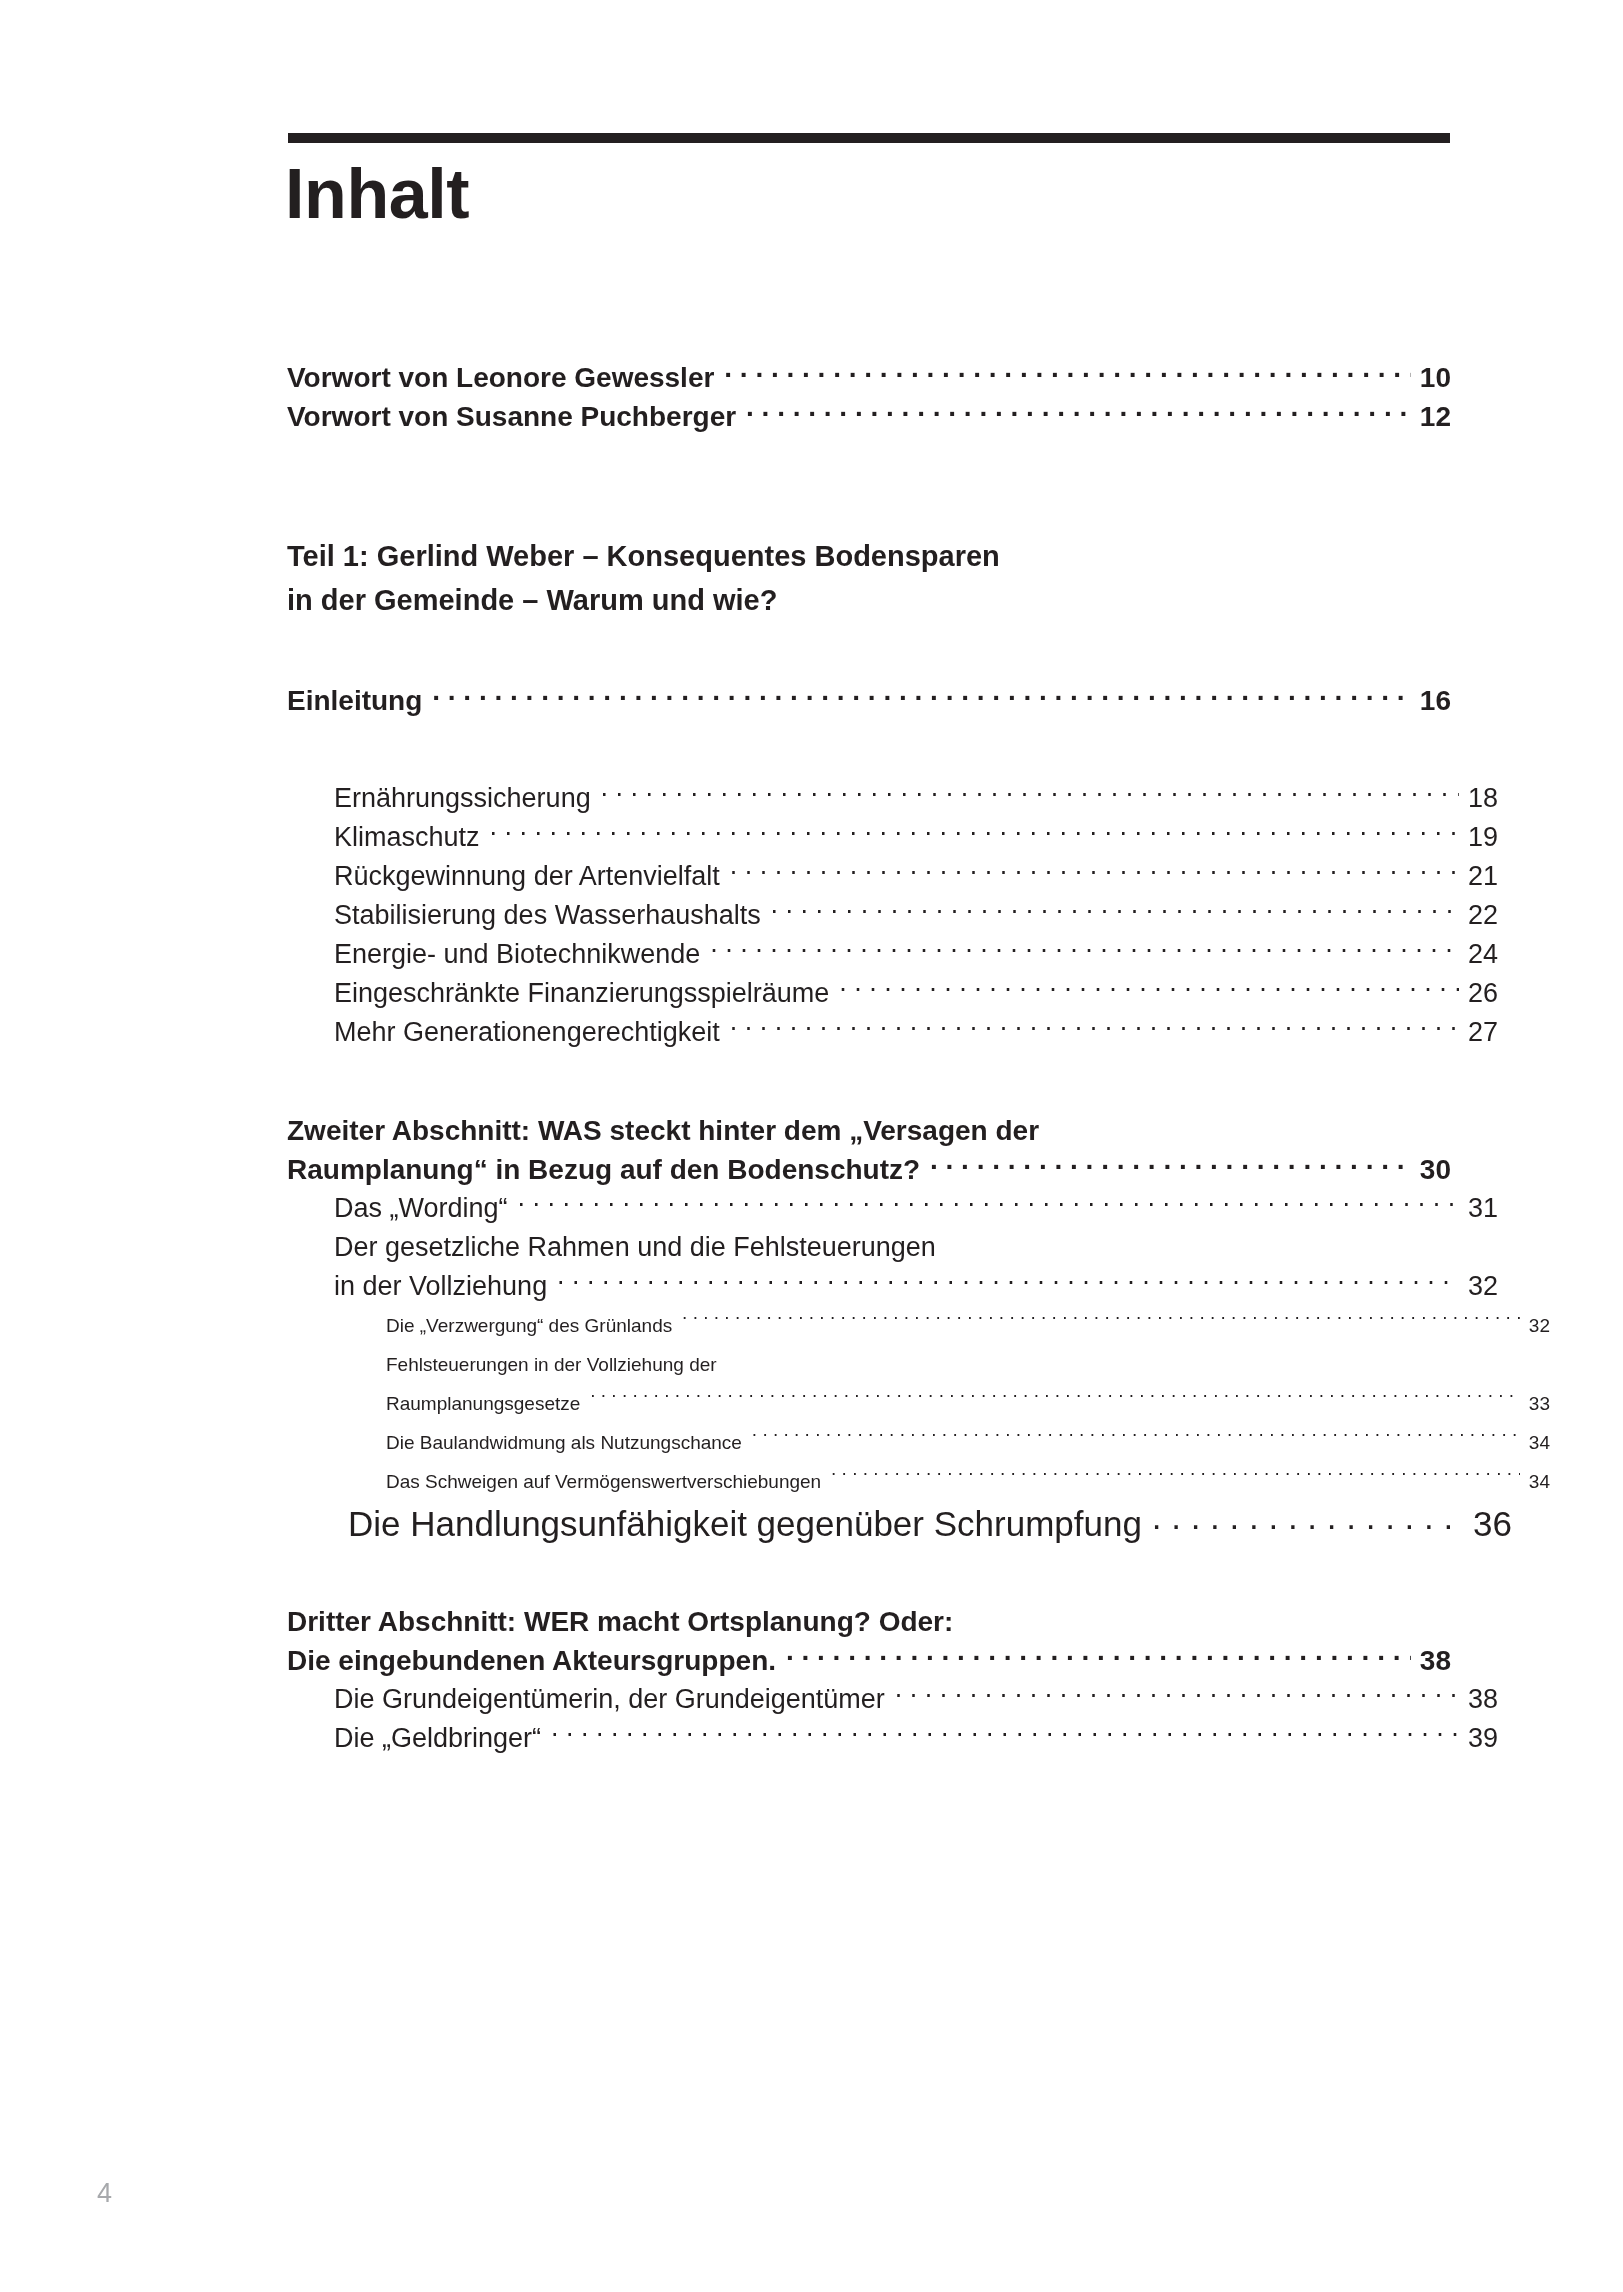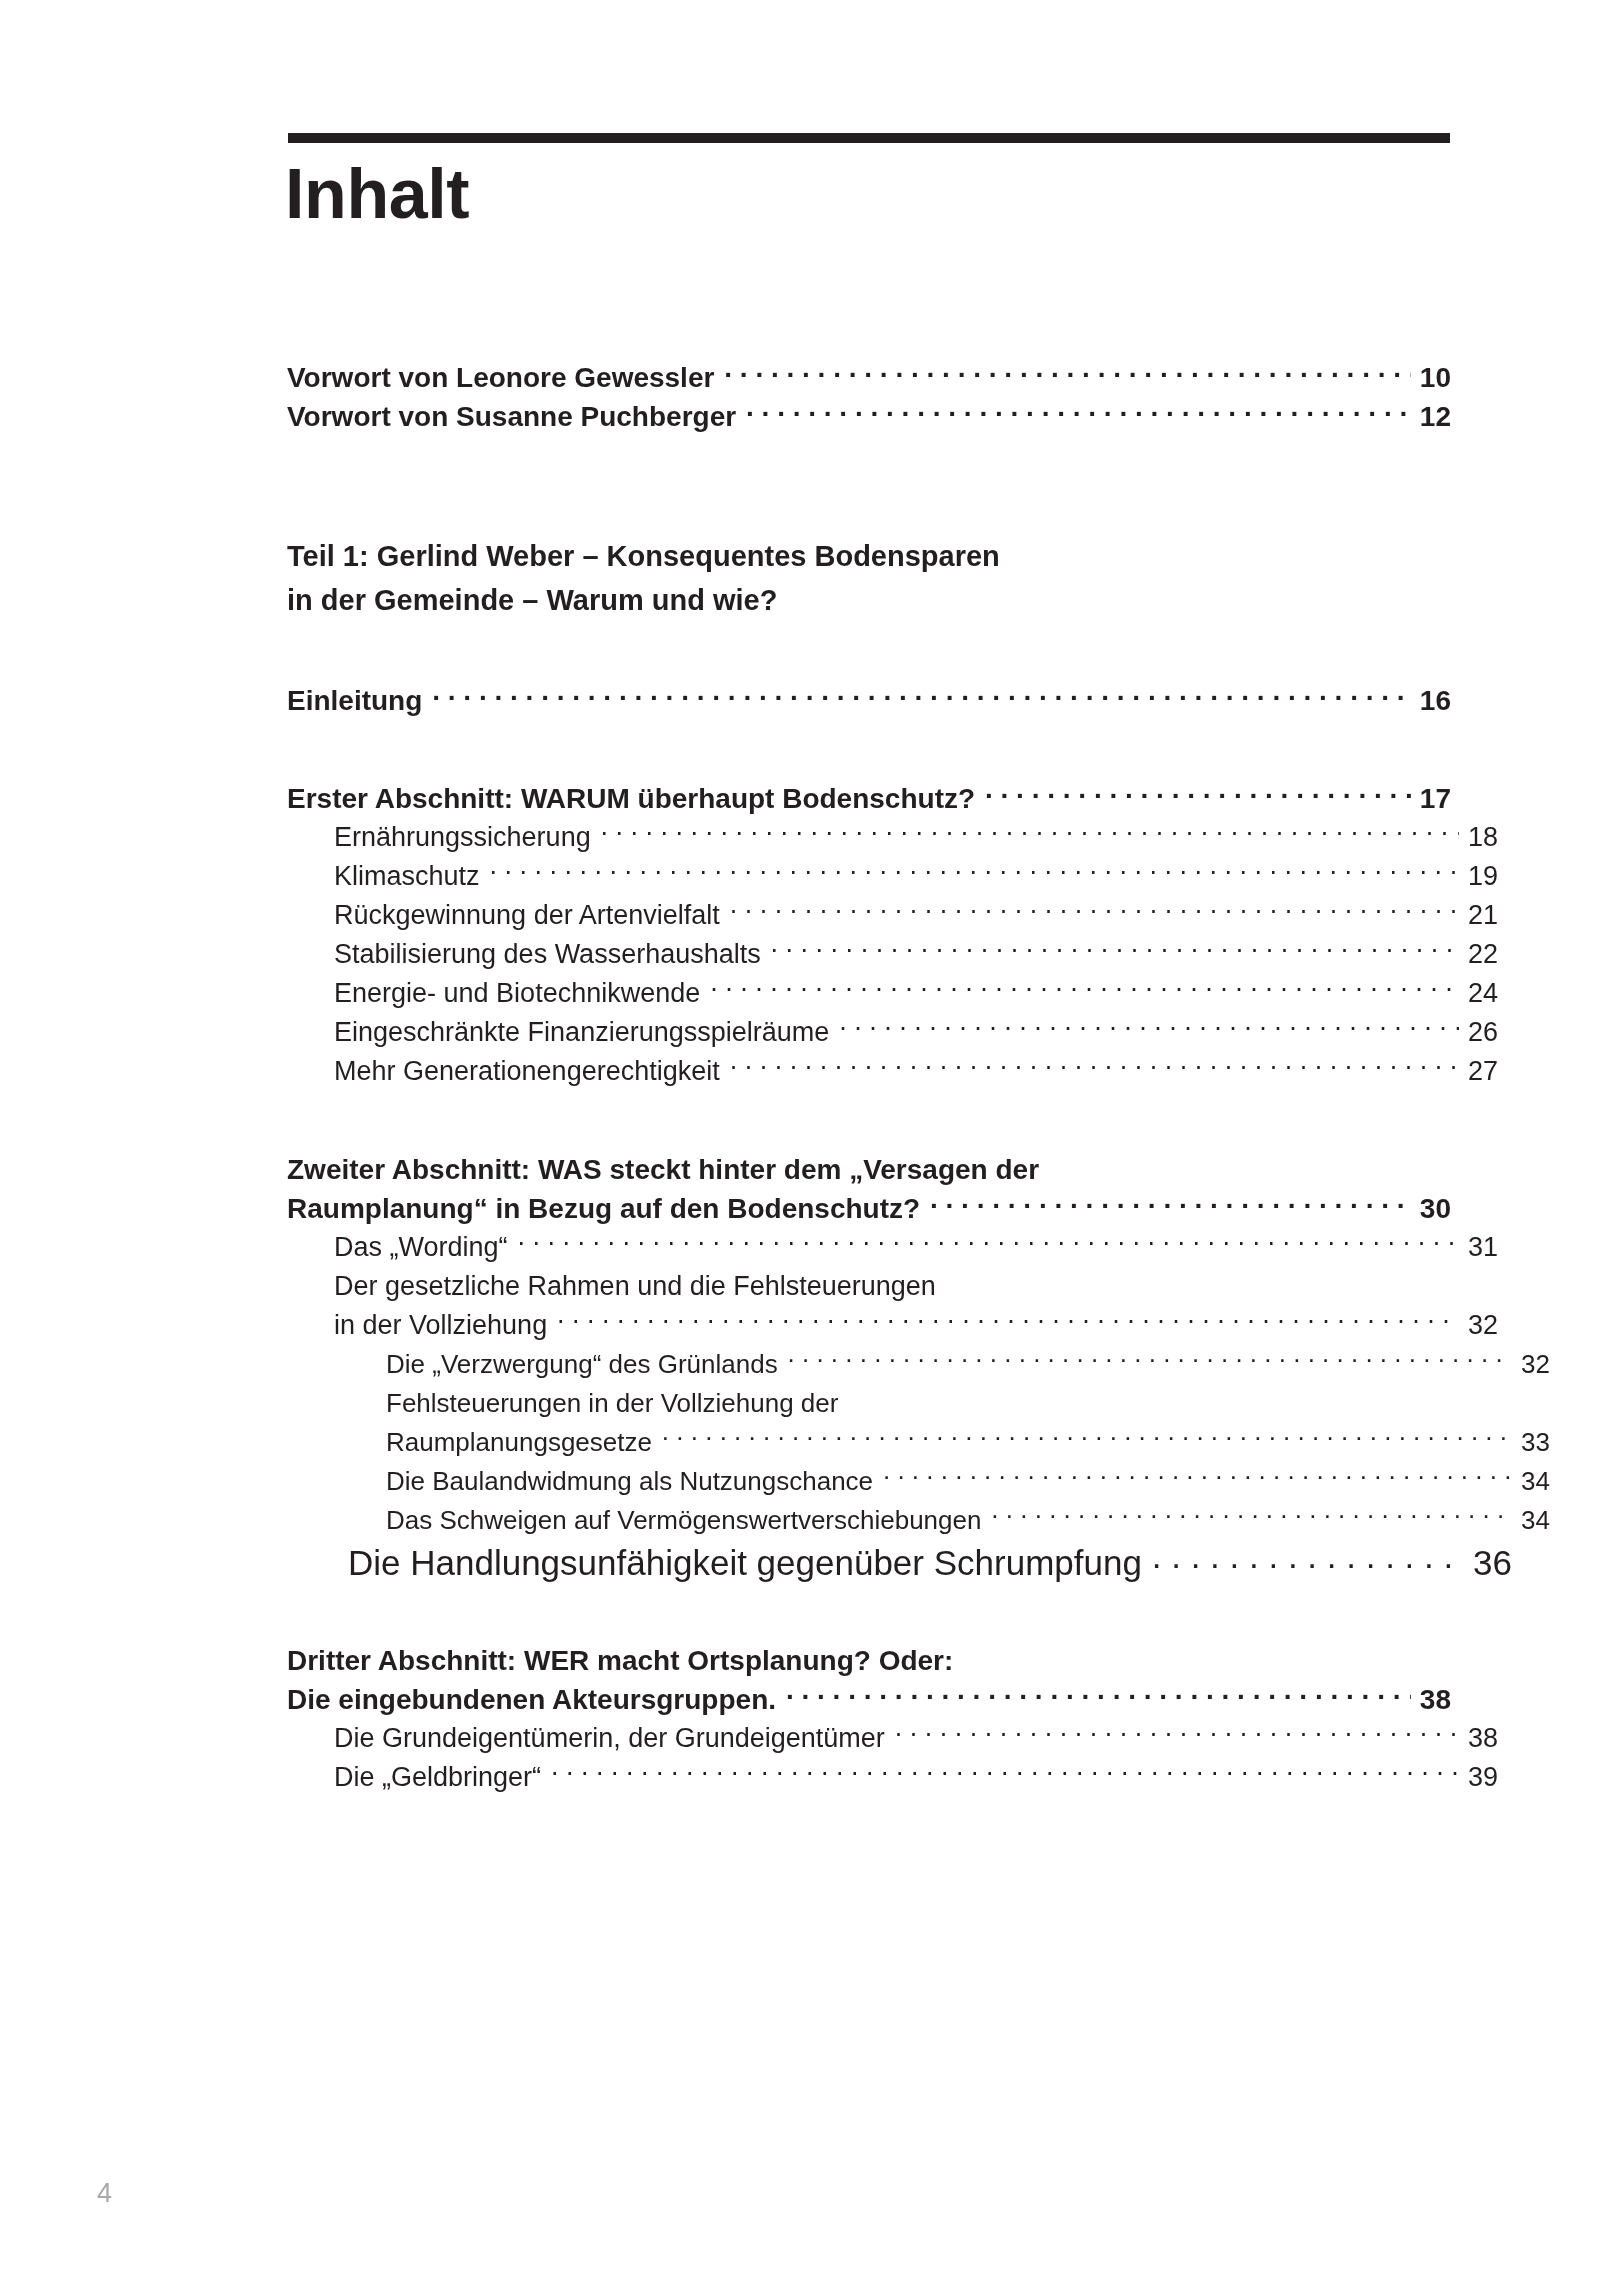--- a/index.html
+++ b/index.html
@@ -87,21 +87,21 @@
     padding-left: 9px;
   }
 
   
   .lvl-h .label, .lvl-h .leader::before, .lvl-h .pagenum {
     font-weight: bold;
   }
   .lvl-h { font-size: 28px; }
 
   .lvl-1 { margin-left: 47px; font-size: 27px; }
-  .lvl-2 { margin-left: 99px; font-size: 26px; }
+  .lvl-2 { margin-left: 99px; font-size: 19px; }
   .lvl-3 { margin-left: 61px; font-size: 35px; }
 
   
   .part-title {
     font-size: 29px;
     font-weight: bold;
     line-height: 44px;
     color: #231f20;
     white-space: pre-line;
   }
@@ -150,25 +150,20 @@
     <div class="sp-lg"></div>
 
     <div class="row lvl-h">
       <span class="label">Einleitung</span>
       <span class="leader"></span>
       <span class="pagenum">16</span>
     </div>
 
     <div class="sp-lg"></div>
 
-    <div class="row lvl-h">
-      <span class="label">Erster Abschnitt: WARUM überhaupt Bodenschutz?</span>
-      <span class="leader"></span>
-      <span class="pagenum">17</span>
-    </div>
     <div class="row lvl-1">
       <span class="label">Ernährungssicherung</span>
       <span class="leader"></span>
       <span class="pagenum">18</span>
     </div>
     <div class="row lvl-1">
       <span class="label">Klimaschutz</span>
       <span class="leader"></span>
       <span class="pagenum">19</span>
     </div>

